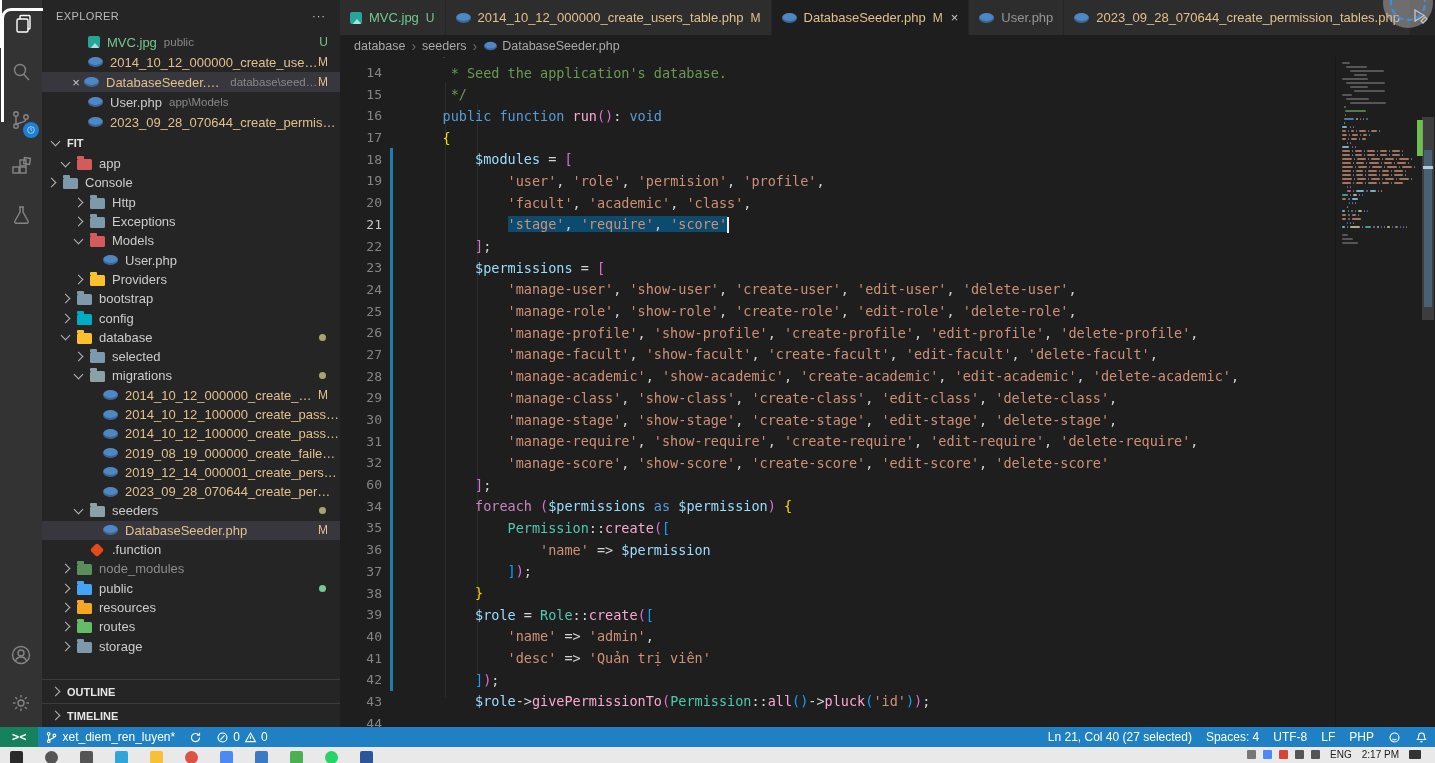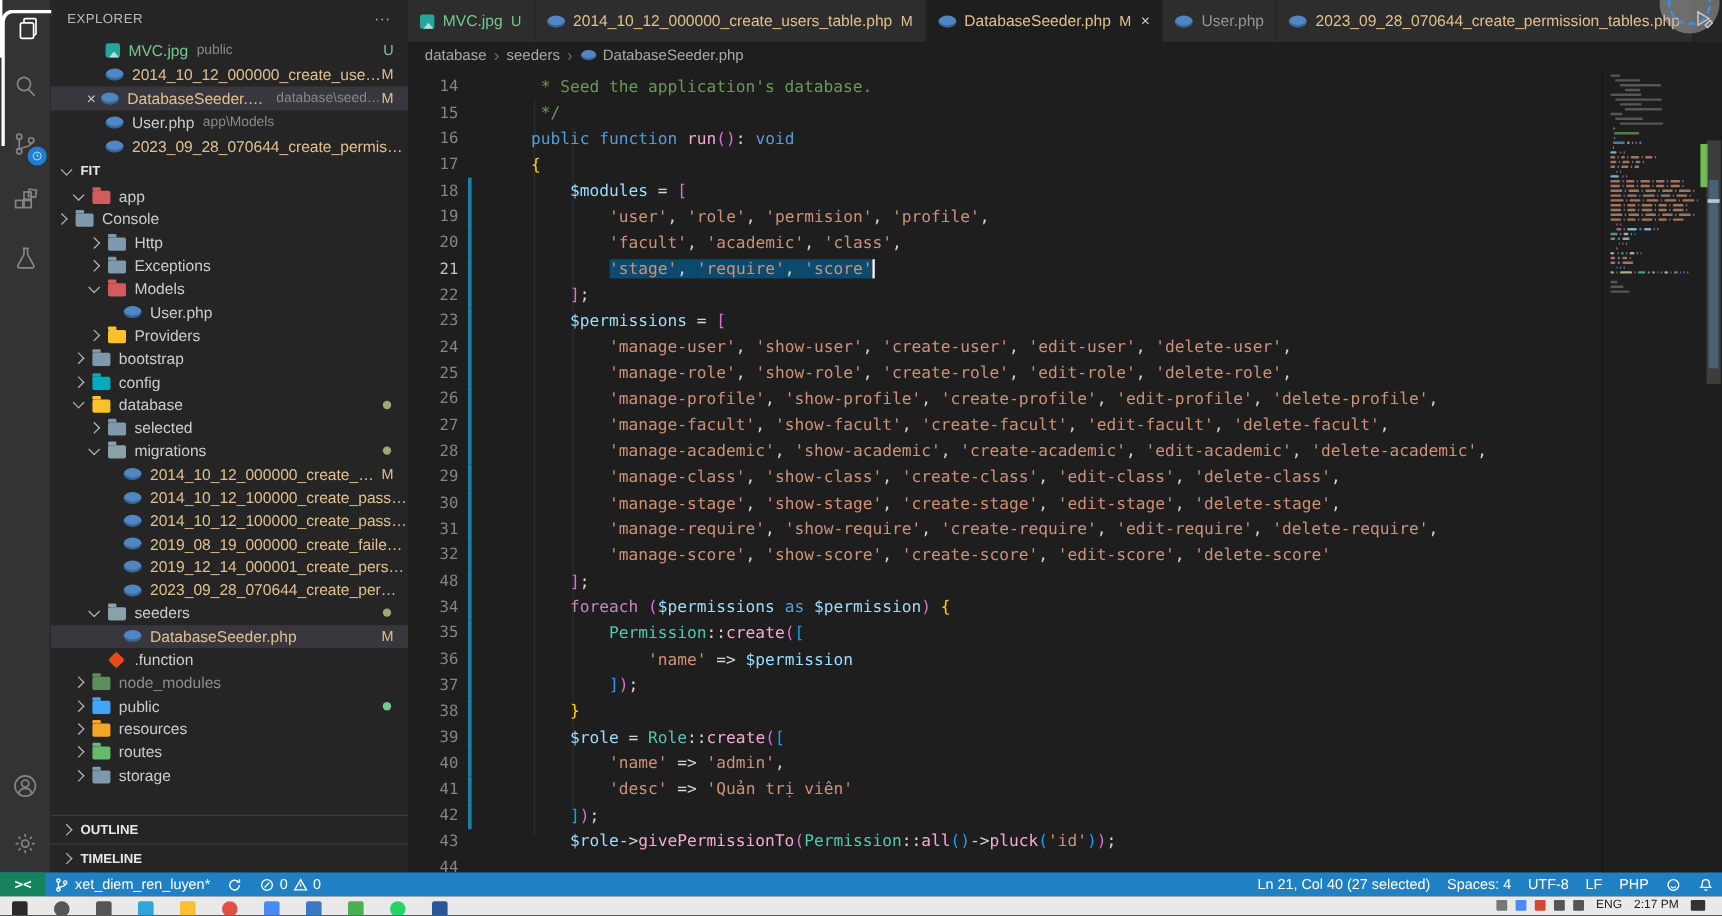--- a/index.html
+++ b/index.html
@@ -419,21 +419,21 @@
             <div class="cl"><span class="ln">23</span><span class="chg on"></span><span class="txt"><span class="tok-pun">        </span><span class="tok-var">$permissions</span><span class="tok-pun"> = </span><span class="tok-b2">[</span></span></div>
             <div class="cl"><span class="ln">24</span><span class="chg on"></span><span class="txt"><span class="tok-pun">            </span><span class="tok-str">'manage-user'</span><span class="tok-pun">, </span><span class="tok-str">'show-user'</span><span class="tok-pun">, </span><span class="tok-str">'create-user'</span><span class="tok-pun">, </span><span class="tok-str">'edit-user'</span><span class="tok-pun">, </span><span class="tok-str">'delete-user'</span><span class="tok-pun">,</span></span></div>
             <div class="cl"><span class="ln">25</span><span class="chg on"></span><span class="txt"><span class="tok-pun">            </span><span class="tok-str">'manage-role'</span><span class="tok-pun">, </span><span class="tok-str">'show-role'</span><span class="tok-pun">, </span><span class="tok-str">'create-role'</span><span class="tok-pun">, </span><span class="tok-str">'edit-role'</span><span class="tok-pun">, </span><span class="tok-str">'delete-role'</span><span class="tok-pun">,</span></span></div>
             <div class="cl"><span class="ln">26</span><span class="chg on"></span><span class="txt"><span class="tok-pun">            </span><span class="tok-str">'manage-profile'</span><span class="tok-pun">, </span><span class="tok-str">'show-profile'</span><span class="tok-pun">, </span><span class="tok-str">'create-profile'</span><span class="tok-pun">, </span><span class="tok-str">'edit-profile'</span><span class="tok-pun">, </span><span class="tok-str">'delete-profile'</span><span class="tok-pun">,</span></span></div>
             <div class="cl"><span class="ln">27</span><span class="chg on"></span><span class="txt"><span class="tok-pun">            </span><span class="tok-str">'manage-facult'</span><span class="tok-pun">, </span><span class="tok-str">'show-facult'</span><span class="tok-pun">, </span><span class="tok-str">'create-facult'</span><span class="tok-pun">, </span><span class="tok-str">'edit-facult'</span><span class="tok-pun">, </span><span class="tok-str">'delete-facult'</span><span class="tok-pun">,</span></span></div>
             <div class="cl"><span class="ln">28</span><span class="chg on"></span><span class="txt"><span class="tok-pun">            </span><span class="tok-str">'manage-academic'</span><span class="tok-pun">, </span><span class="tok-str">'show-academic'</span><span class="tok-pun">, </span><span class="tok-str">'create-academic'</span><span class="tok-pun">, </span><span class="tok-str">'edit-academic'</span><span class="tok-pun">, </span><span class="tok-str">'delete-academic'</span><span class="tok-pun">,</span></span></div>
             <div class="cl"><span class="ln">29</span><span class="chg on"></span><span class="txt"><span class="tok-pun">            </span><span class="tok-str">'manage-class'</span><span class="tok-pun">, </span><span class="tok-str">'show-class'</span><span class="tok-pun">, </span><span class="tok-str">'create-class'</span><span class="tok-pun">, </span><span class="tok-str">'edit-class'</span><span class="tok-pun">, </span><span class="tok-str">'delete-class'</span><span class="tok-pun">,</span></span></div>
             <div class="cl"><span class="ln">30</span><span class="chg on"></span><span class="txt"><span class="tok-pun">            </span><span class="tok-str">'manage-stage'</span><span class="tok-pun">, </span><span class="tok-str">'show-stage'</span><span class="tok-pun">, </span><span class="tok-str">'create-stage'</span><span class="tok-pun">, </span><span class="tok-str">'edit-stage'</span><span class="tok-pun">, </span><span class="tok-str">'delete-stage'</span><span class="tok-pun">,</span></span></div>
             <div class="cl"><span class="ln">31</span><span class="chg on"></span><span class="txt"><span class="tok-pun">            </span><span class="tok-str">'manage-require'</span><span class="tok-pun">, </span><span class="tok-str">'show-require'</span><span class="tok-pun">, </span><span class="tok-str">'create-require'</span><span class="tok-pun">, </span><span class="tok-str">'edit-require'</span><span class="tok-pun">, </span><span class="tok-str">'delete-require'</span><span class="tok-pun">,</span></span></div>
             <div class="cl"><span class="ln">32</span><span class="chg on"></span><span class="txt"><span class="tok-pun">            </span><span class="tok-str">'manage-score'</span><span class="tok-pun">, </span><span class="tok-str">'show-score'</span><span class="tok-pun">, </span><span class="tok-str">'create-score'</span><span class="tok-pun">, </span><span class="tok-str">'edit-score'</span><span class="tok-pun">, </span><span class="tok-str">'delete-score'</span></span></div>
-            <div class="cl"><span class="ln">48</span><span class="chg on"></span><span class="txt"><span class="tok-b2">        ]</span><span class="tok-pun">;</span></span></div>
+            <div class="cl"><span class="ln">60</span><span class="chg on"></span><span class="txt"><span class="tok-b2">        ]</span><span class="tok-pun">;</span></span></div>
             <div class="cl"><span class="ln">34</span><span class="chg on"></span><span class="txt"><span class="tok-ctl">        foreach </span><span class="tok-b2">(</span><span class="tok-var">$permissions</span><span class="tok-kw"> as </span><span class="tok-var">$permission</span><span class="tok-b2">) </span><span class="tok-b1">{</span></span></div>
             <div class="cl"><span class="ln">35</span><span class="chg on"></span><span class="txt"><span class="tok-pun">            </span><span class="tok-cls">Permission</span><span class="tok-pun">::</span><span class="tok-fn">create</span><span class="tok-b2">(</span><span class="tok-b3">[</span></span></div>
             <div class="cl"><span class="ln">36</span><span class="chg on"></span><span class="txt"><span class="tok-pun">                </span><span class="tok-str">'name'</span><span class="tok-pun"> =&gt; </span><span class="tok-var">$permission</span></span></div>
             <div class="cl"><span class="ln">37</span><span class="chg on"></span><span class="txt"><span class="tok-b3">            ]</span><span class="tok-b2">)</span><span class="tok-pun">;</span></span></div>
             <div class="cl"><span class="ln">38</span><span class="chg on"></span><span class="txt"><span class="tok-b1">        }</span></span></div>
             <div class="cl"><span class="ln">39</span><span class="chg on"></span><span class="txt"><span class="tok-pun">        </span><span class="tok-var">$role</span><span class="tok-pun"> = </span><span class="tok-cls">Role</span><span class="tok-pun">::</span><span class="tok-fn">create</span><span class="tok-b2">(</span><span class="tok-b3">[</span></span></div>
             <div class="cl"><span class="ln">40</span><span class="chg on"></span><span class="txt"><span class="tok-pun">            </span><span class="tok-str">'name'</span><span class="tok-pun"> =&gt; </span><span class="tok-str">'admin'</span><span class="tok-pun">,</span></span></div>
             <div class="cl"><span class="ln">41</span><span class="chg on"></span><span class="txt"><span class="tok-pun">            </span><span class="tok-str">'desc'</span><span class="tok-pun"> =&gt; </span><span class="tok-str">'Quản trị viên'</span></span></div>
             <div class="cl"><span class="ln">42</span><span class="chg on"></span><span class="txt"><span class="tok-b3">        ]</span><span class="tok-b2">)</span><span class="tok-pun">;</span></span></div>
             <div class="cl"><span class="ln">43</span><span class="chg"></span><span class="txt"><span class="tok-pun">        </span><span class="tok-var">$role</span><span class="tok-pun">-&gt;</span><span class="tok-fn">givePermissionTo</span><span class="tok-b2">(</span><span class="tok-cls">Permission</span><span class="tok-pun">::</span><span class="tok-fn">all</span><span class="tok-b3">()</span><span class="tok-pun">-&gt;</span><span class="tok-fn">pluck</span><span class="tok-b3">(</span><span class="tok-str">'id'</span><span class="tok-b3">)</span><span class="tok-b2">)</span><span class="tok-pun">;</span></span></div>

